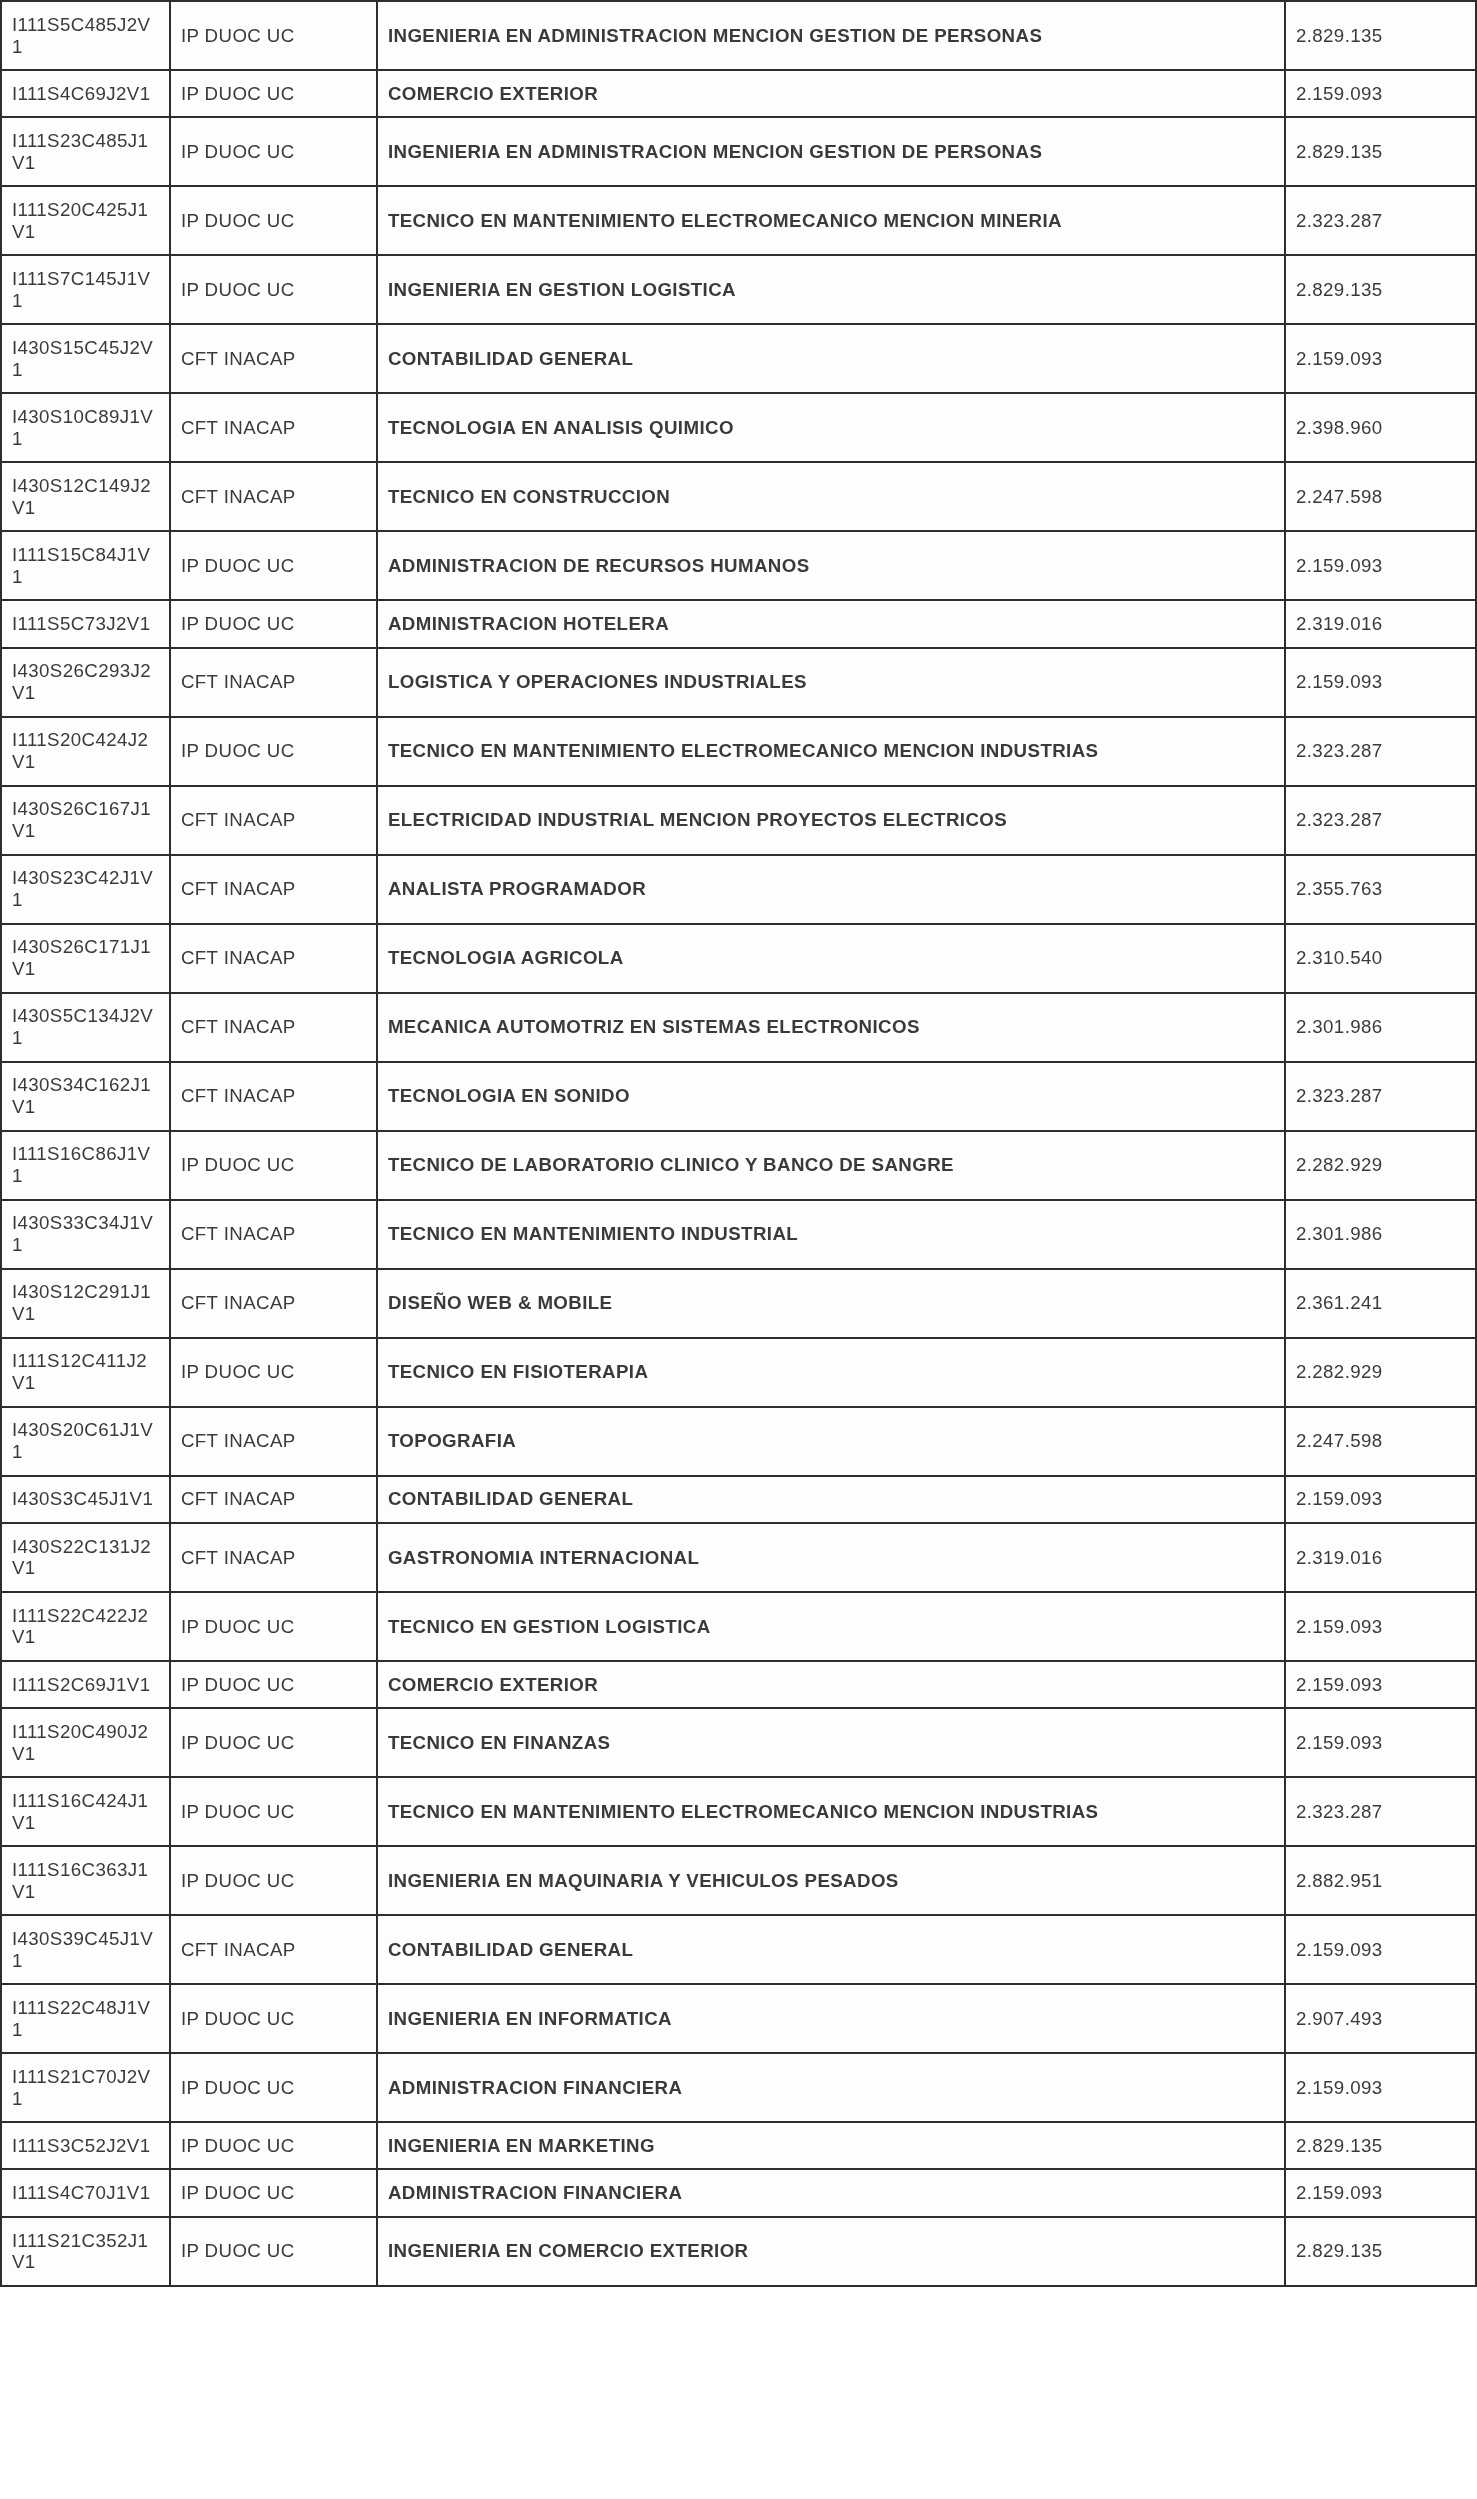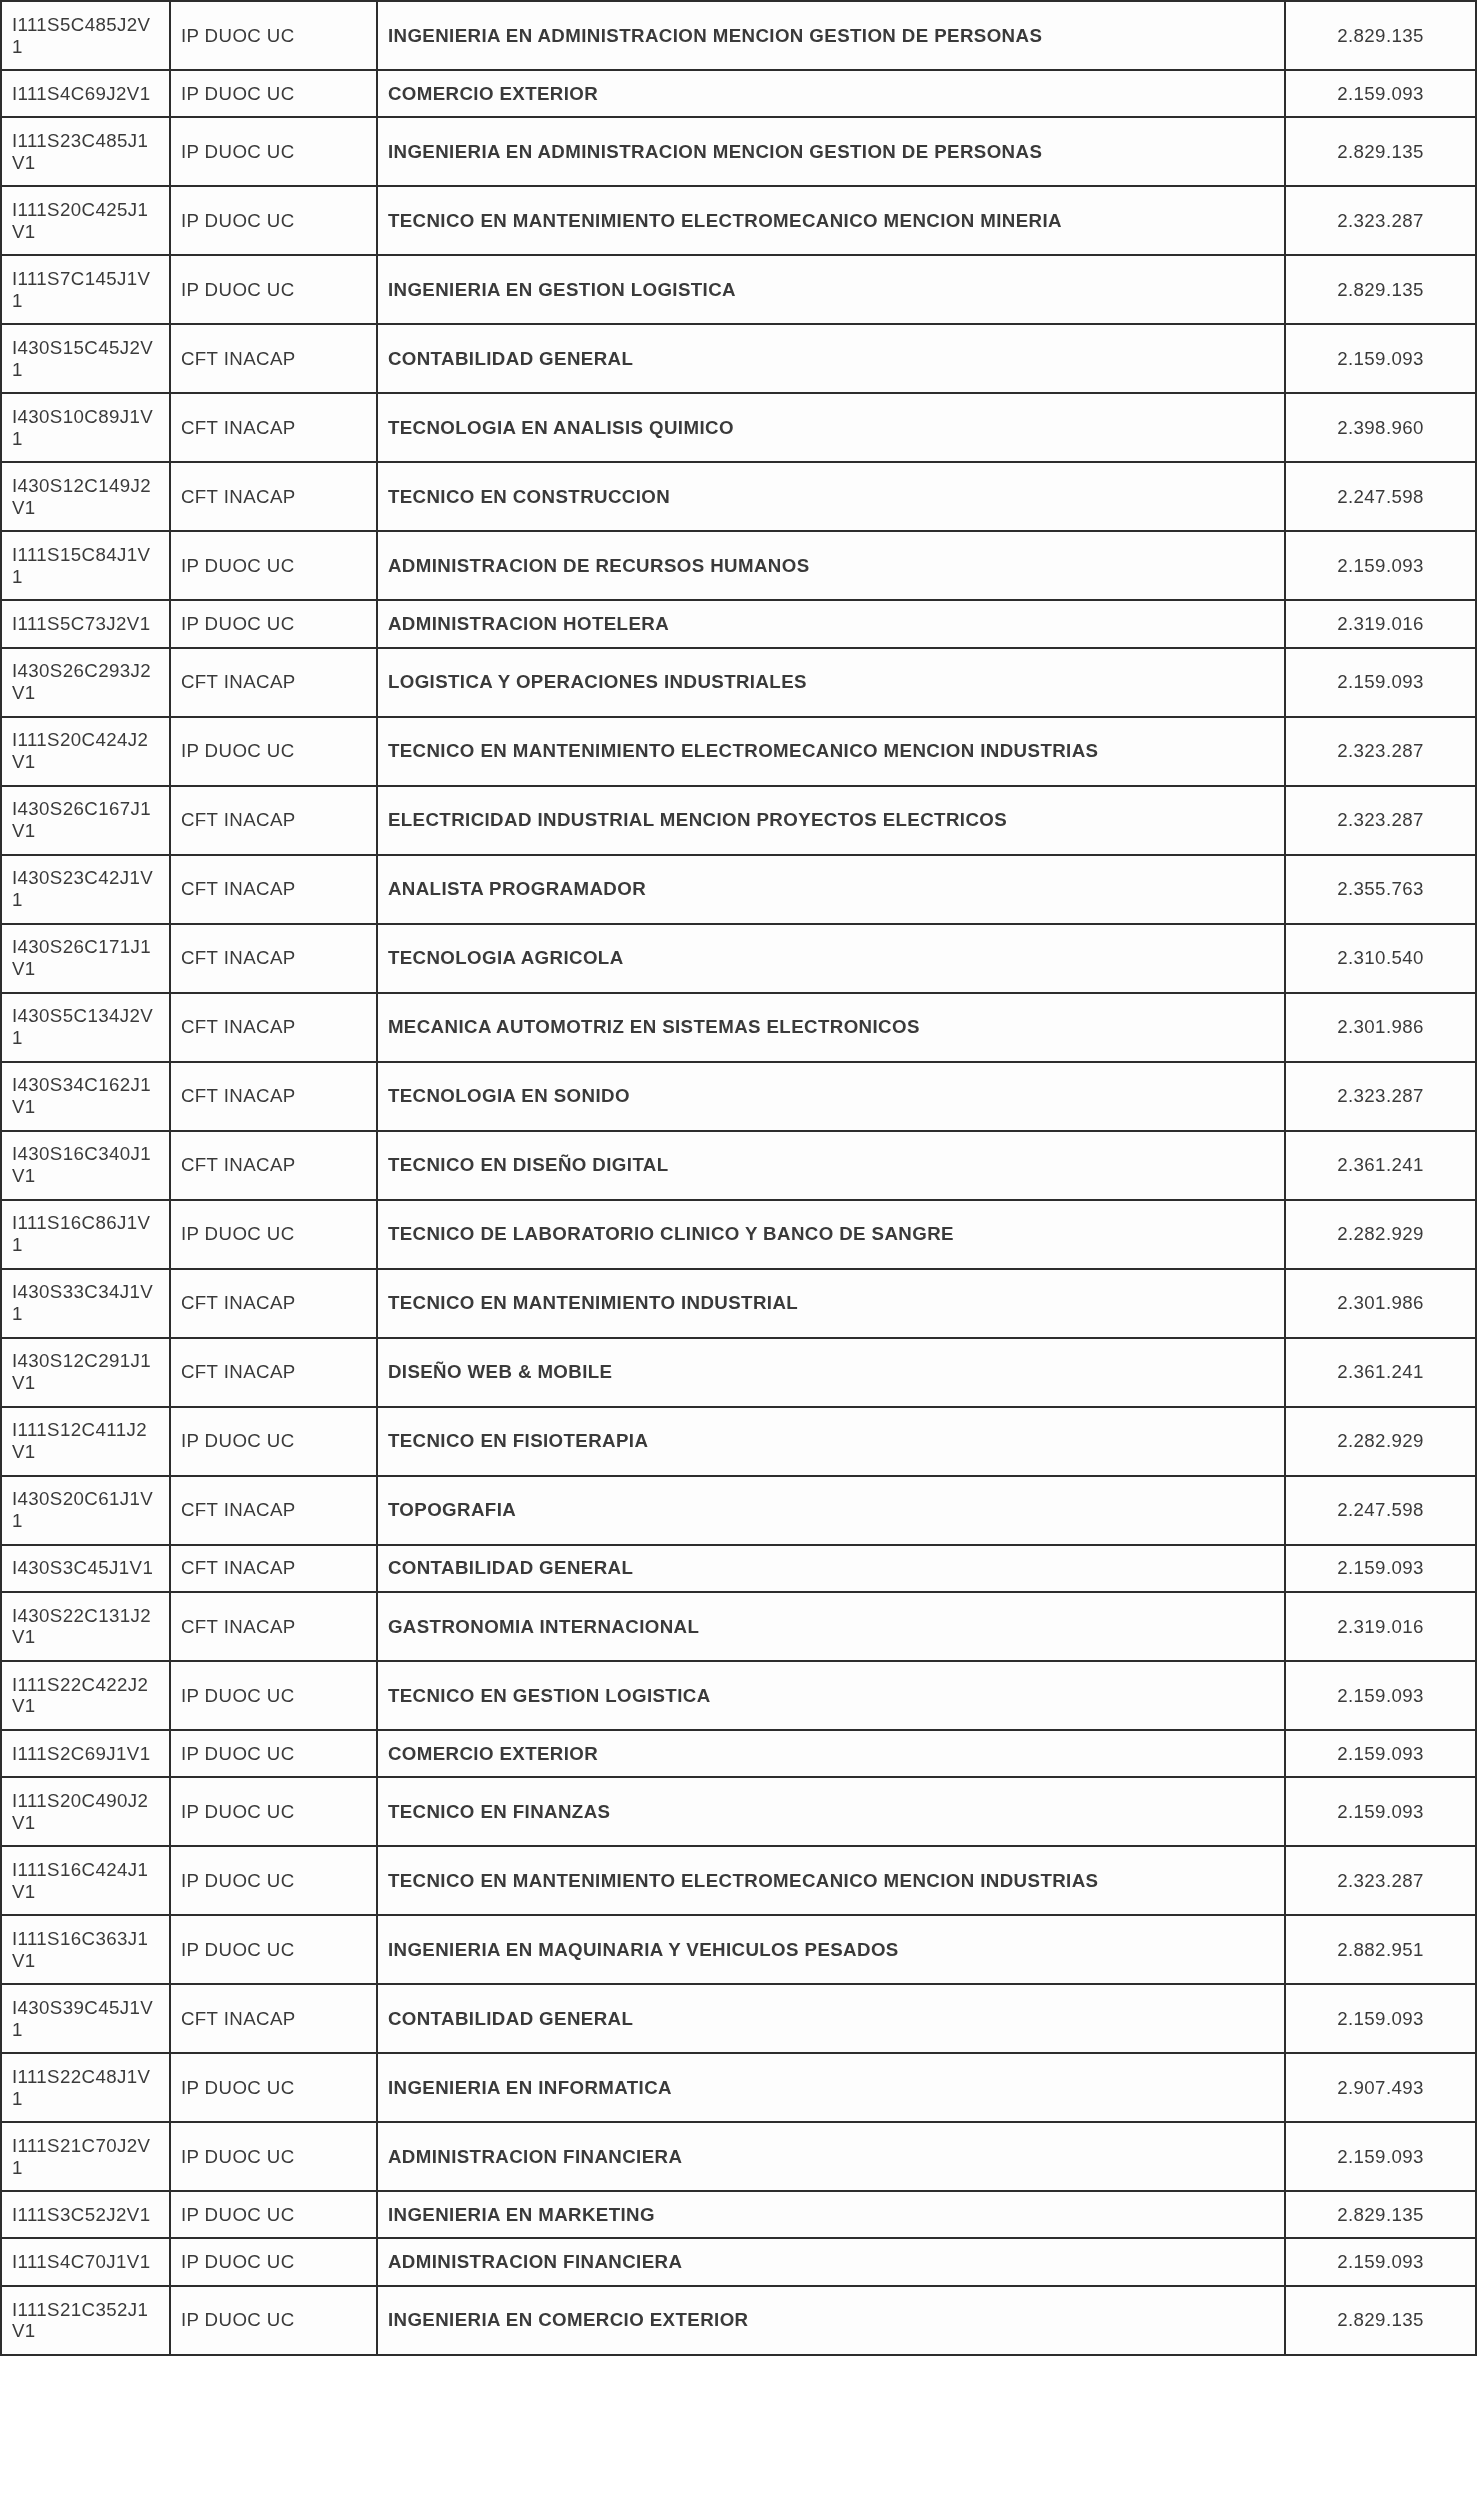--- a/index.html
+++ b/index.html
@@ -20,21 +20,21 @@
     padding: 11.8px 9.9px;
     line-height: 21.7px;
     overflow: hidden;
   }
   td.c-code {
     word-break: break-all;
     padding: 11.8px 3.9px 11.8px 7.9px;
   }
   td.c-inst { padding-left: 9.9px; border-radius: 32px; }
   td.c-prog { padding-right: 266px; font-weight: bold; }
-  td.c-val  { text-align: center; padding-right: 13.8px; }
+  td.c-val  { text-align: left; padding-right: 13.8px; }
 </style>
 </head>
 <body>
 
 <table class="programs">
   <colgroup>
     <col style="width:169px">
     <col style="width:207px">
     <col style="width:908px">
     <col style="width:191px">
@@ -136,26 +136,20 @@
     <td class="c-prog">MECANICA AUTOMOTRIZ EN SISTEMAS ELECTRONICOS</td>
     <td class="c-val">2.301.986</td>
   </tr>
       <tr>
     <td class="c-code">I430S34C162J1V1</td>
     <td class="c-inst">CFT INACAP</td>
     <td class="c-prog">TECNOLOGIA EN SONIDO</td>
     <td class="c-val">2.323.287</td>
   </tr>
       <tr>
-    <td class="c-code">I430S16C340J1V1</td>
-    <td class="c-inst">CFT INACAP</td>
-    <td class="c-prog">TECNICO EN DISEÑO DIGITAL</td>
-    <td class="c-val">2.361.241</td>
-  </tr>
-      <tr>
     <td class="c-code">I111S16C86J1V1</td>
     <td class="c-inst">IP DUOC UC</td>
     <td class="c-prog">TECNICO DE LABORATORIO CLINICO Y BANCO DE SANGRE</td>
     <td class="c-val">2.282.929</td>
   </tr>
       <tr>
     <td class="c-code">I430S33C34J1V1</td>
     <td class="c-inst">CFT INACAP</td>
     <td class="c-prog">TECNICO EN MANTENIMIENTO INDUSTRIAL</td>
     <td class="c-val">2.301.986</td>

